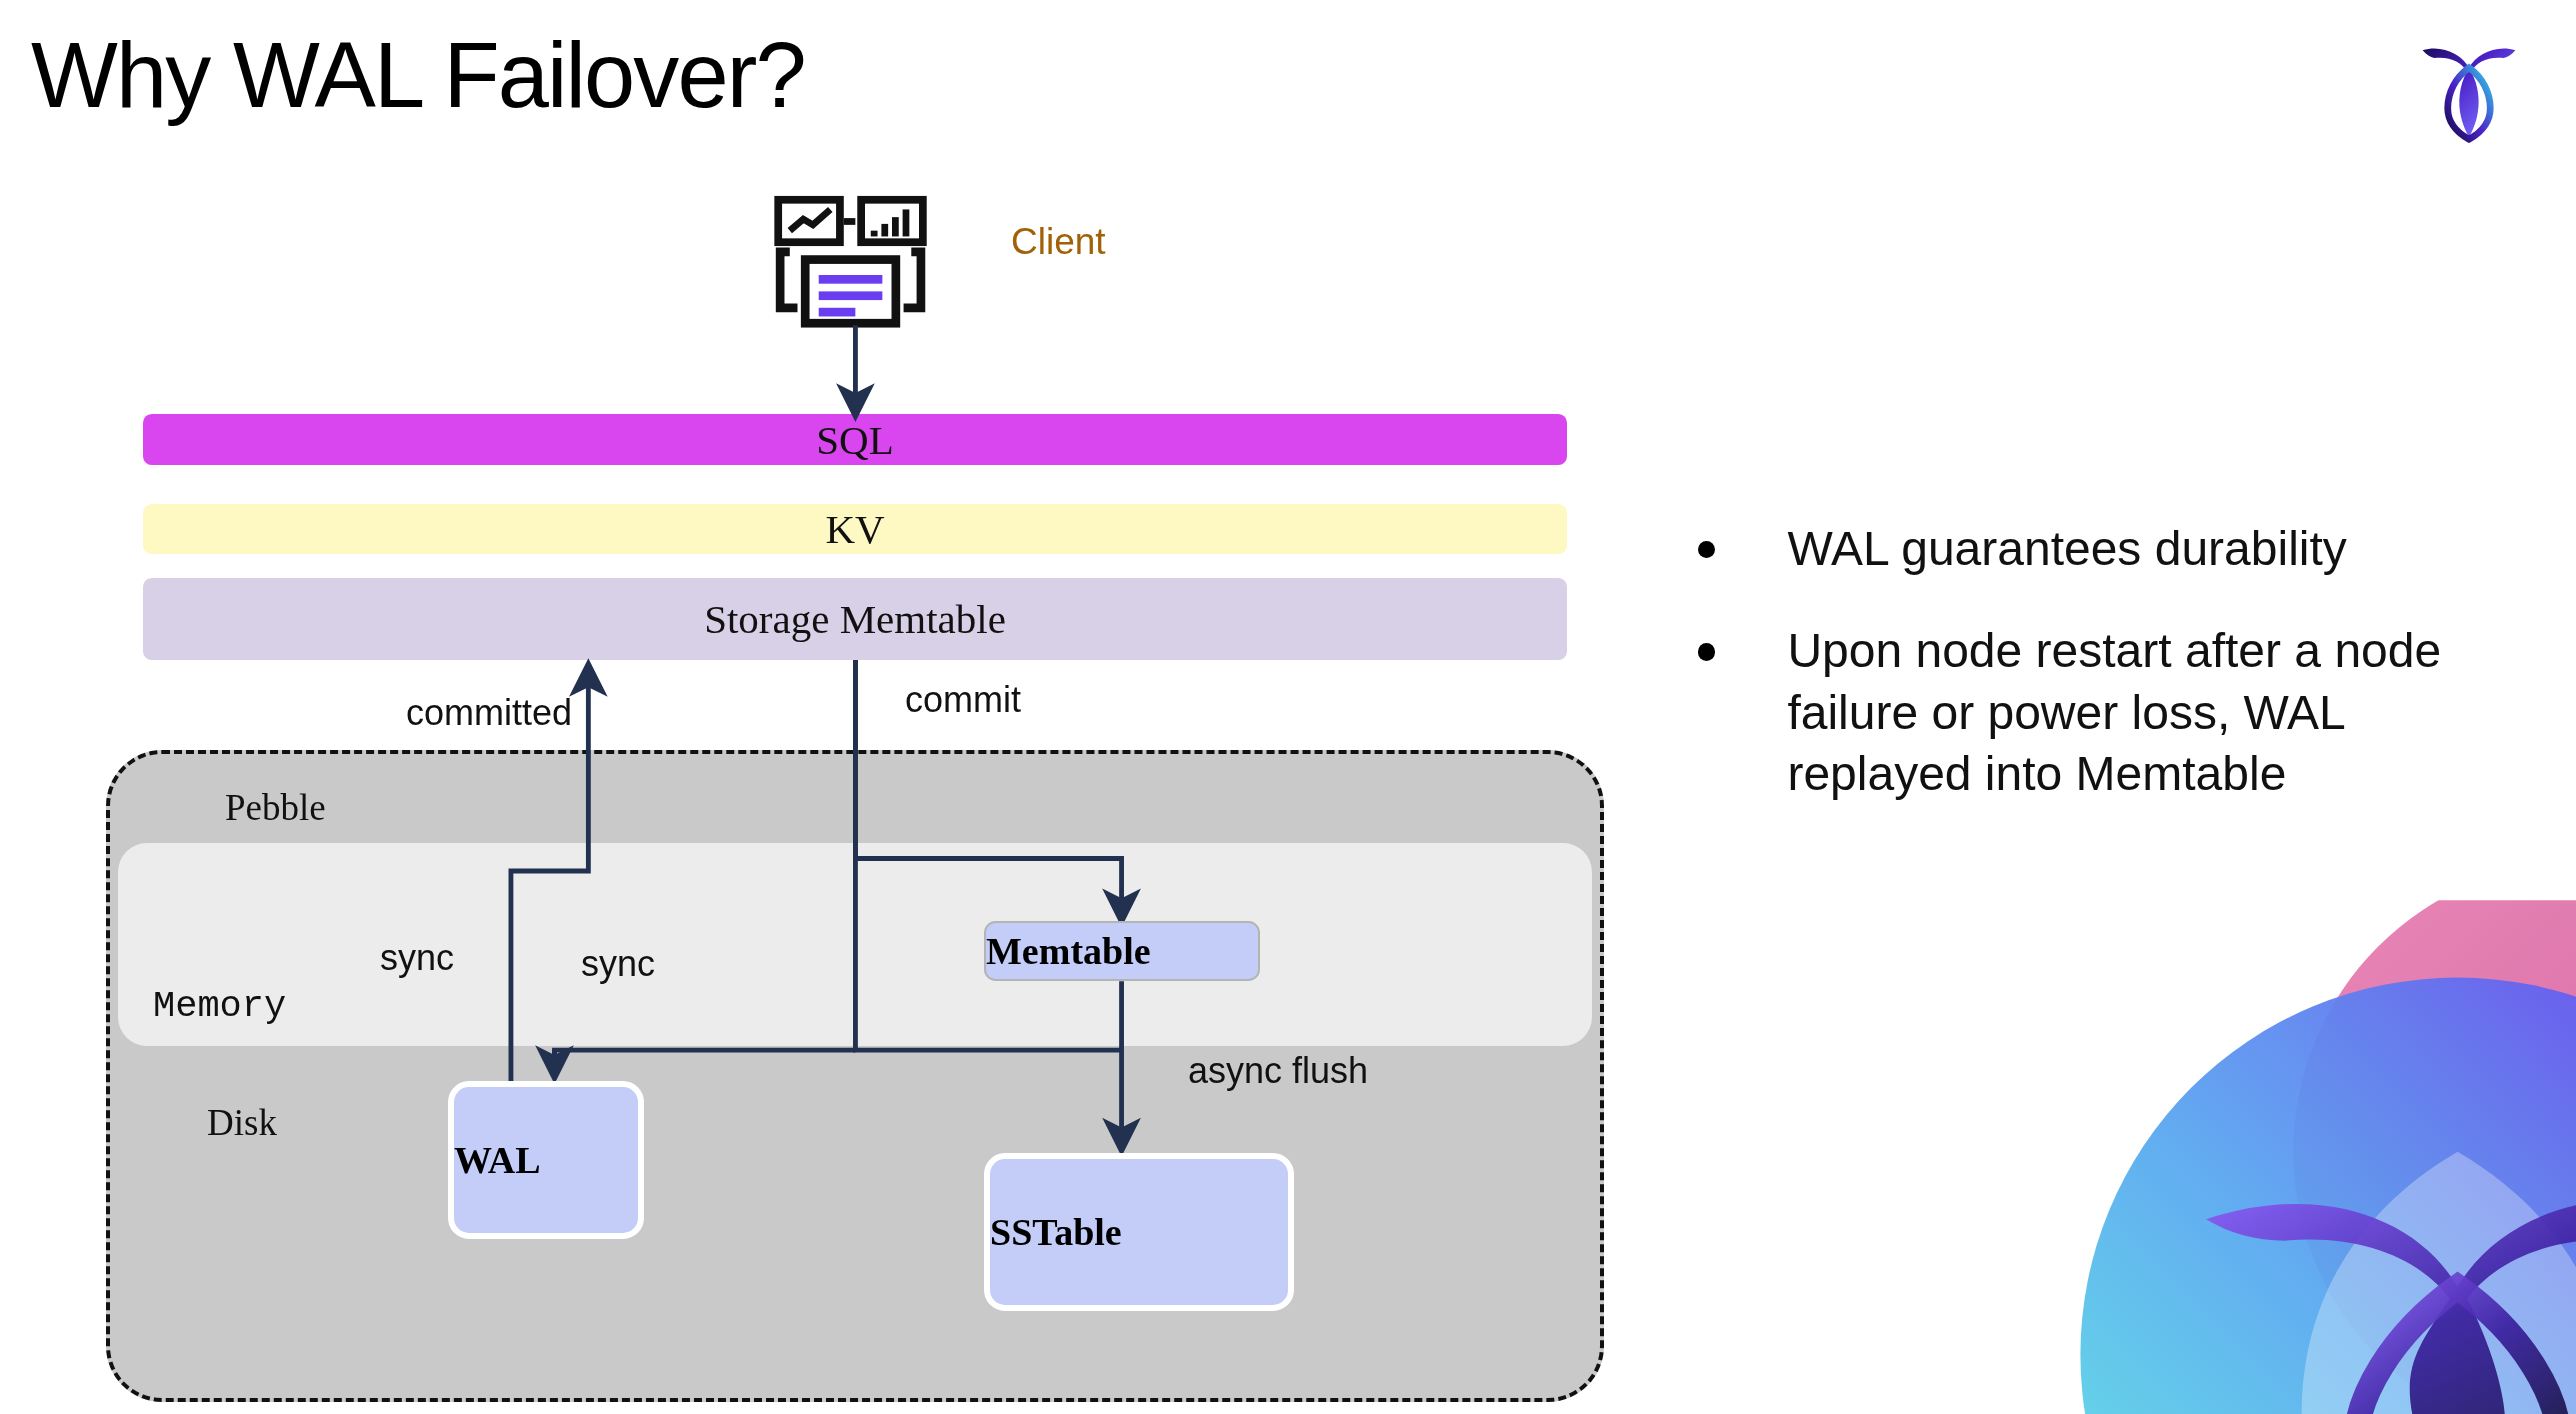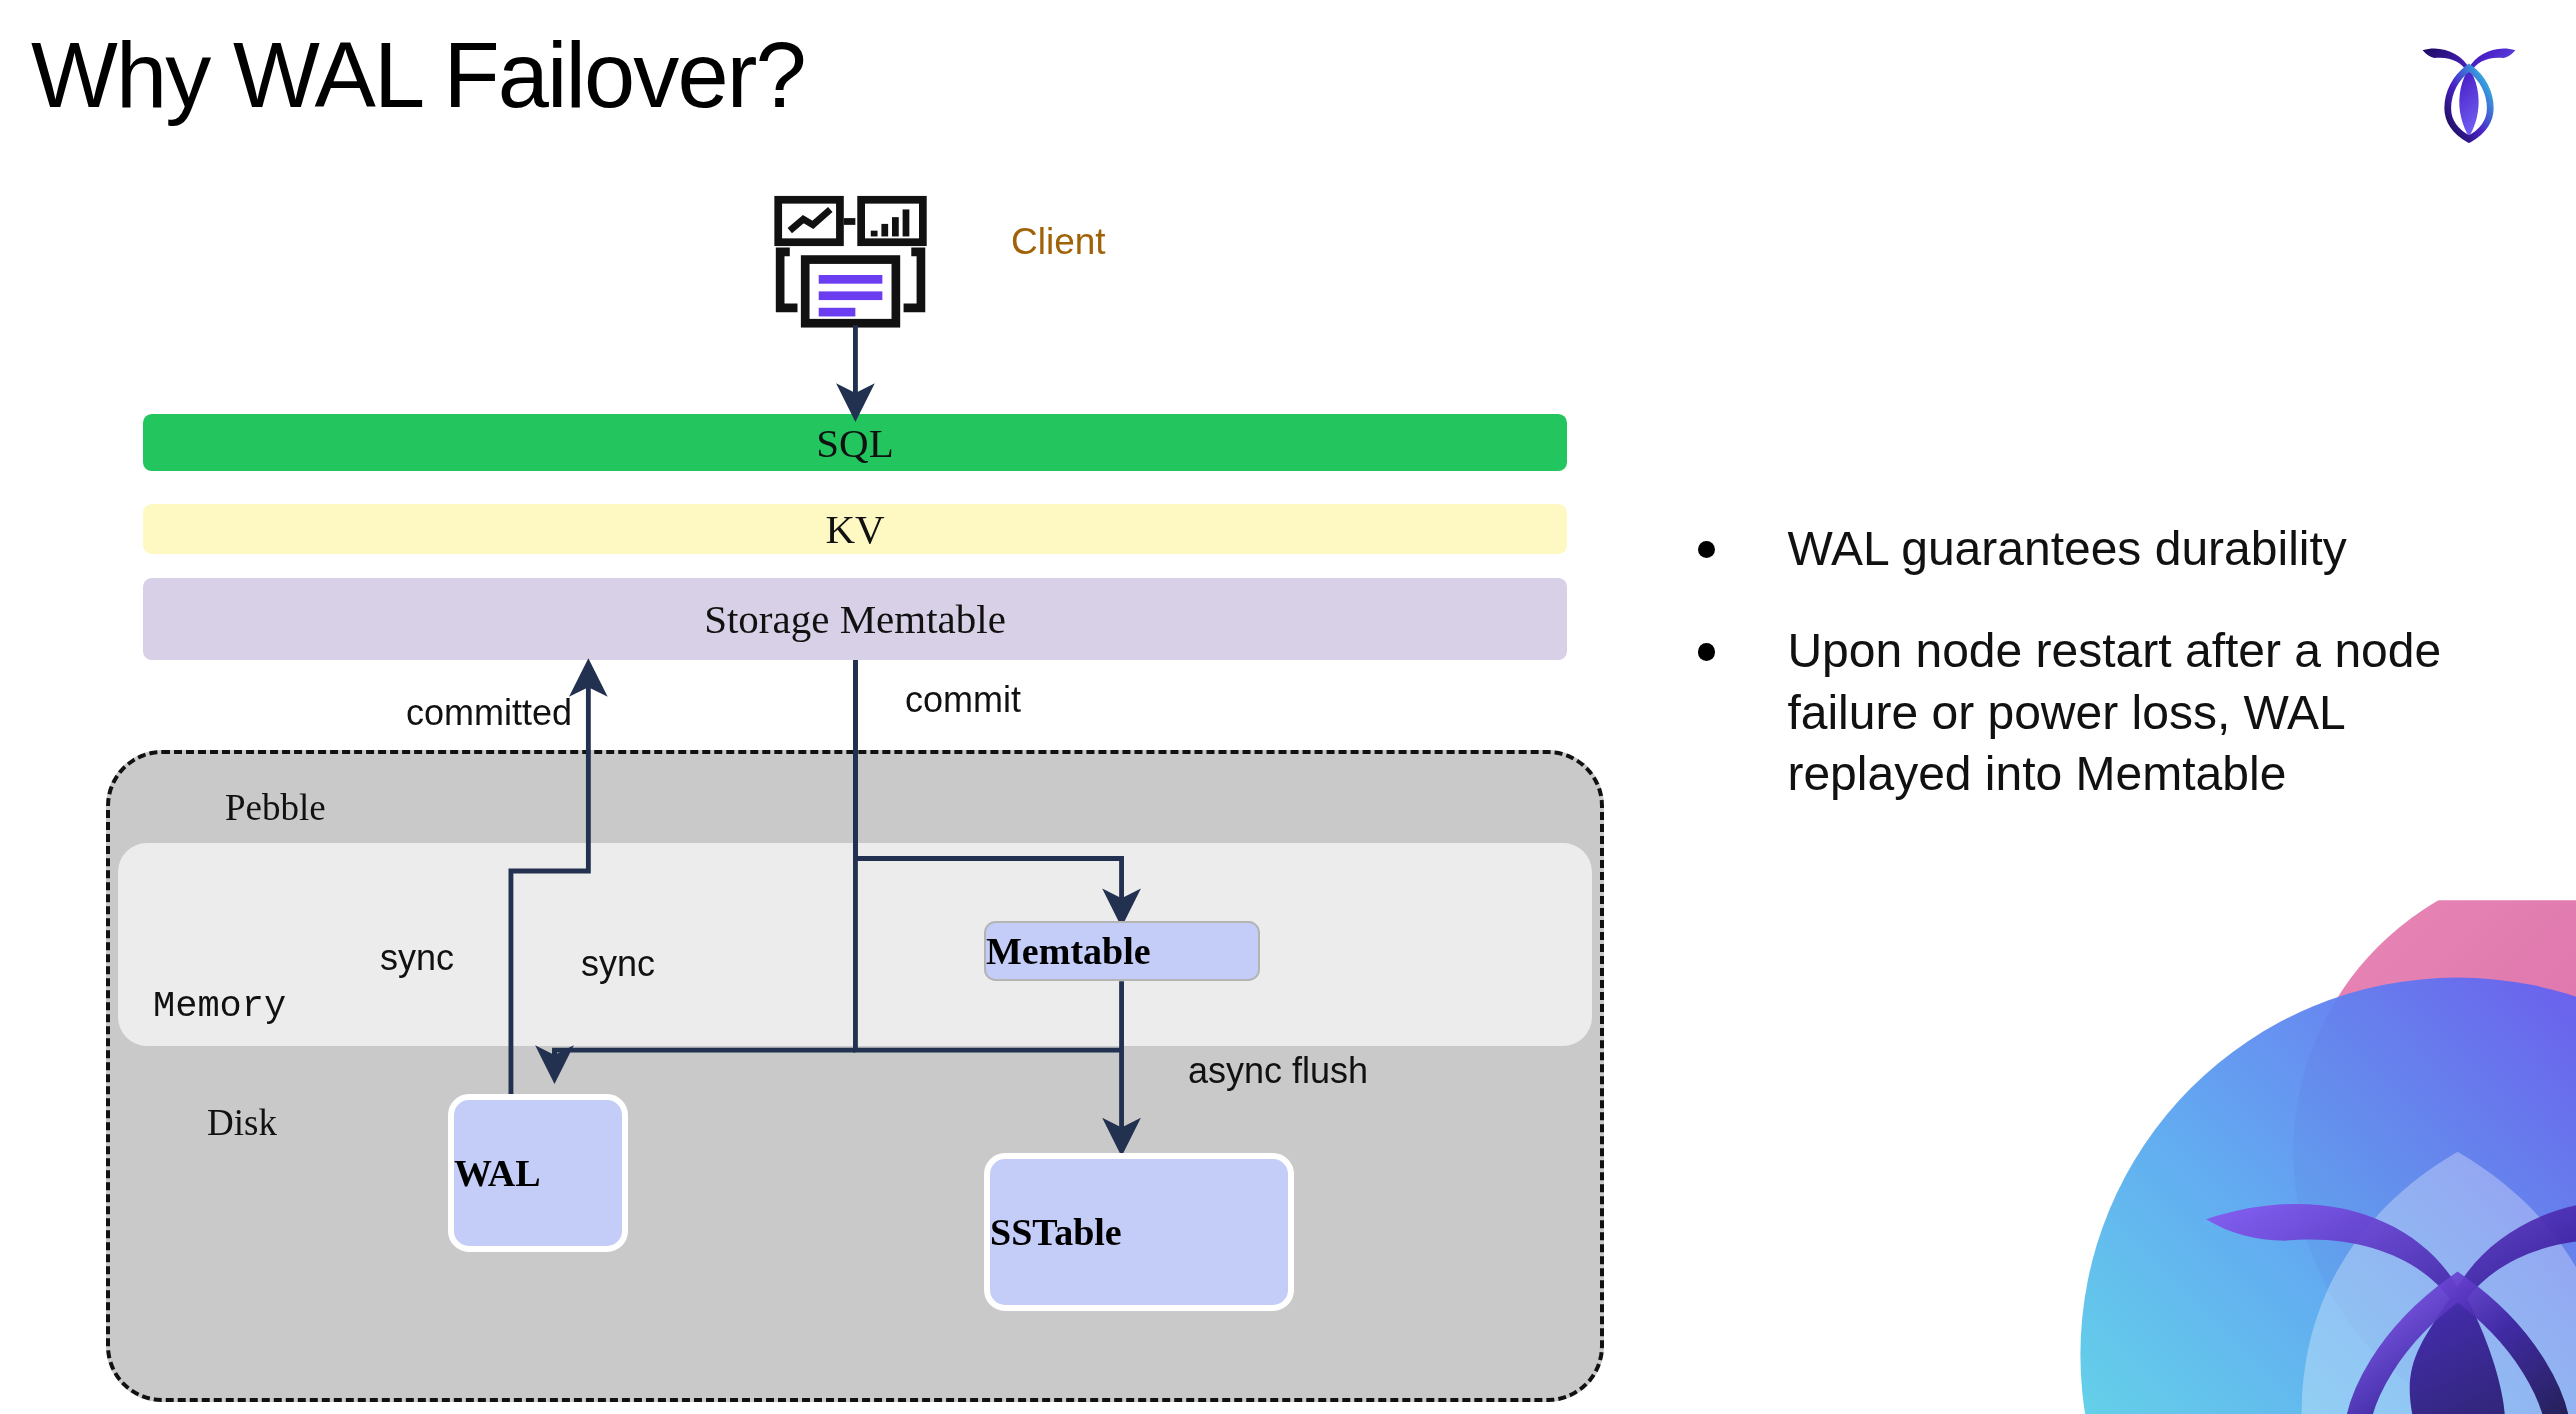--- a/index.html
+++ b/index.html
@@ -31,21 +31,21 @@
     font-family:"Liberation Sans", sans-serif;
   }
 
   
   .bar{
     position:absolute;left:143px;width:1424px;border-radius:8.7px;
     display:flex;align-items:center;justify-content:center;
     font-family:"Liberation Serif", serif;
     font-size:41px;color:#111;
   }
-  .bar-sql{top:414px;height:57px;background:#22c55e;}
+  .bar-sql{top:414px;height:51px;background:#d946ef;}
   .bar-kv{top:504px;height:50px;background:#fef9c3;}
   .bar-storage{top:578px;height:82px;background:#d7d0e6;}
 
   
   .pebble{
     position:absolute;left:106px;top:750px;width:1498px;height:652px;
     background:#c9c9c9;border:4.8px dashed #111;border-radius:56px;
     box-sizing:border-box;
   }
   .pebble-label{
@@ -70,22 +70,22 @@
     position:absolute;background:#c3cdf7;
     display:flex;align-items:center;justify-content:flex-start;
     font-family:"Liberation Serif", serif;font-weight:bold;color:#000;
     box-sizing:border-box;
   }
   .node-memtable{
     left:984px;top:921px;width:276px;height:60px;border-radius:11.6px;
     border:2.9px solid #b4b4b4;font-size:38px;
   }
   .node-wal{
-    left:448px;top:1081px;width:180px;height:158px;border-radius:21px;
-    border:6.8px solid #fff;font-size:38px;margin-top:13px;
+    left:448px;top:1081px;width:196px;height:158px;border-radius:21px;
+    border:6.8px solid #fff;font-size:38px;
   }
   .node-sstable{
     left:984px;top:1153px;width:310px;height:158px;border-radius:21px;
     border:6.8px solid #fff;font-size:38px;
   }
 
   
   .flow-label{
     position:absolute;font-family:"Liberation Sans", sans-serif;
     font-size:36px;color:#111;white-space:nowrap;

